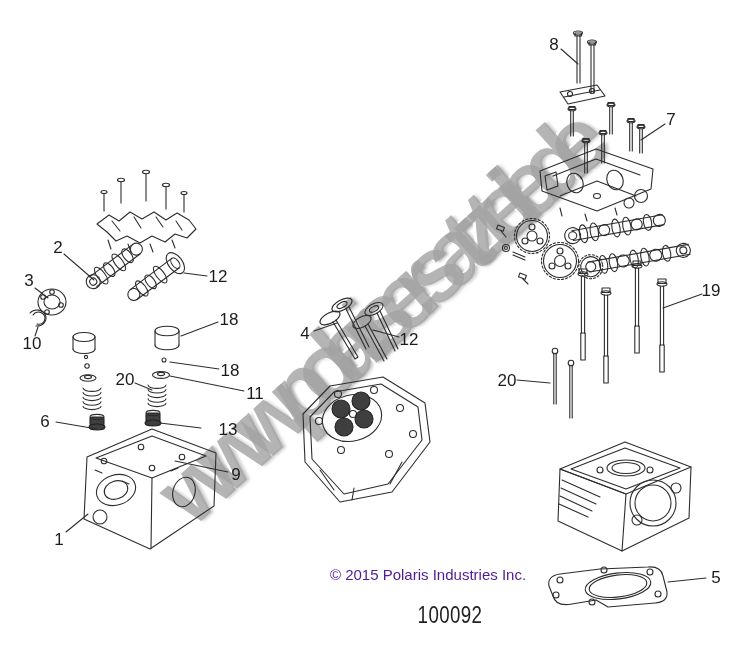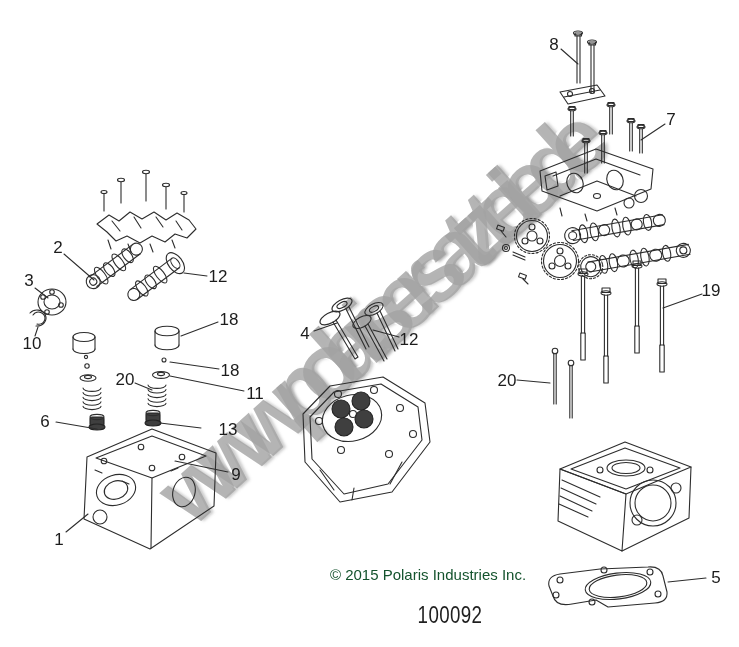--- a/index.html
+++ b/index.html
@@ -23,21 +23,21 @@
     pointer-events:none;user-select:none;
   }
   
   .callout{
     position:absolute;z-index:3;transform:translate(-50%,-50%);
     font-size:17px;color:#1c1c1c;line-height:1;white-space:nowrap;
   }
   
   #copyright{
     position:absolute;z-index:3;left:428px;top:574px;transform:translate(-50%,-50%);
-    font-size:15px;color:#14532d;white-space:nowrap;
+    font-size:15px;color:#4c1d95;white-space:nowrap;
   }
   #part-number{
     position:absolute;z-index:3;left:450px;top:615px;transform:translate(-50%,-50%) scaleX(0.78);
     font-size:24px;color:#1f1f1f;letter-spacing:0.5px;white-space:nowrap;
   }
 </style>
 </head>
 <body>
 
 <div id="stage">

